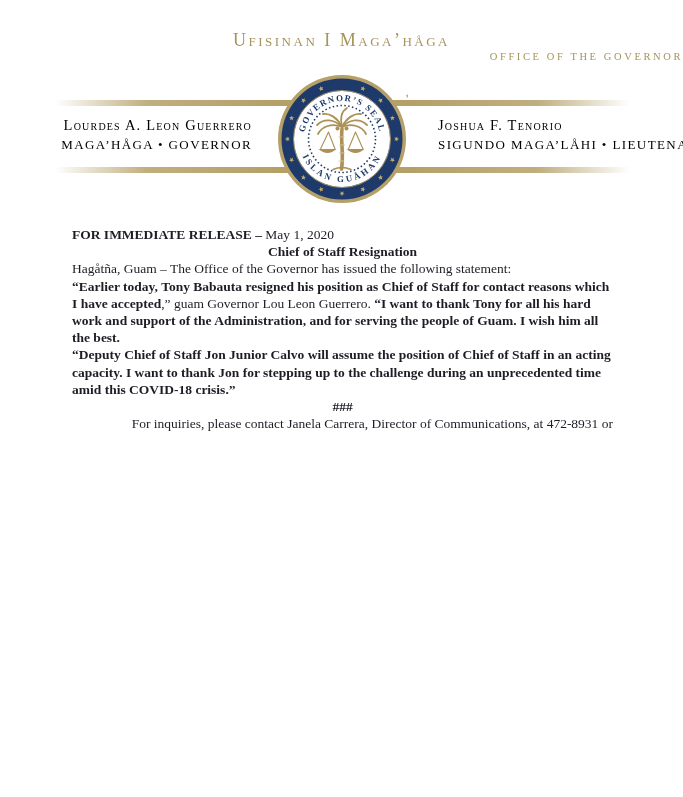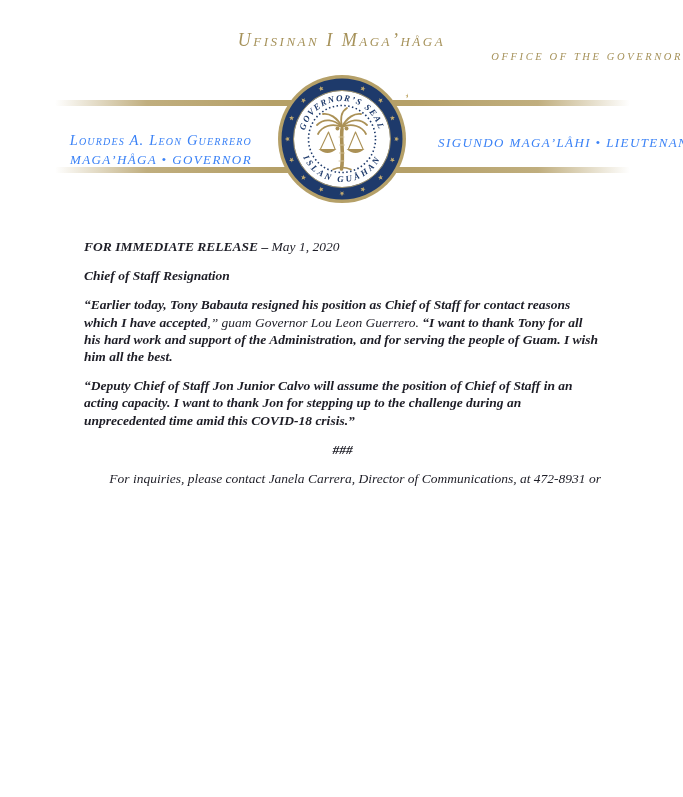--- a/index.html
+++ b/index.html
@@ -2,21 +2,20 @@
 <html><head>
 <meta charset="utf-8">
 <style>
   html,body { margin:0; padding:0; background:#ffffff; }
   .page {
     position:relative;
     width:683px; height:797px;
     background:#ffffff;
     font-family:"Liberation Serif", serif;
     overflow:hidden;
-    font-style:italic;
   }
 
   
   .lh-title {
     position:absolute; top:30px; left:0; width:683px;
     text-align:center;
     font-variant:small-caps;
     font-size:18px; letter-spacing:2.5px;
     color:#a6925a;
   }
@@ -38,43 +37,43 @@
     border-radius:2px;
   }
   .bar-top    { top:100px; }
   .bar-bottom { top:167px; }
 
   .seal {
     position:absolute; left:276px; top:73px;
     width:132px; height:132px;
   }
 
-  .officer { position:absolute; top:132px; color:#3b82f6; }
+  .officer { position:absolute; top:117px; color:#000000; }
   .officer-left  { left:28px;  width:224px; text-align:right; }
   .officer-right { left:438px; width:230px; text-align:left; }
   .officer-name {
     font-variant:small-caps;
     font-size:14.5px; letter-spacing:1.2px;
     white-space:nowrap;
   }
   .officer-title {
     font-size:13px; letter-spacing:1.4px;
     margin-top:3px; white-space:nowrap;
   }
 
   
   .body-copy {
     position:absolute; left:72px; top:226px; width:541px;
     font-size:13.5px; line-height:17.2px;
     color:#1d1d26;
   }
-  .body-copy p { margin:12px; }
+  .body-copy p { margin:0; }
   .b { font-weight:bold; }
   .release-line   { margin-bottom:12px; }
-  .headline       { font-weight:bold; margin-bottom:11px; }
+  .headline       { text-align:center; font-weight:bold; margin-bottom:11px; }
   .dateline       { margin-bottom:13px; }
   .para1          { margin-bottom:10px; }
   .para2          { font-weight:bold; margin-bottom:9px; }
   .end-mark       { text-align:center; font-weight:bold; margin-bottom:13px; }
   .contact        { text-align:right; }
 </style>
 </head>
 <body>
 
 <div class="page">
@@ -183,28 +182,30 @@
         <path d="M57,96.5 Q66,92.5 75,96.5" stroke-width="1.6"></path>
       </g>
     </svg>
   </div>
 
   <div class="officer officer-left">
     <div class="officer-name">Lourdes A. Leon Guerrero</div>
     <div class="officer-title">MAGA’HÅGA • GOVERNOR</div>
   </div>
   <div class="officer officer-right">
+    <div class="officer-name">Joshua F. Tenorio</div>
     <div class="officer-title">SIGUNDO MAGA’LÅHI • LIEUTENANT GOVERNOR</div>
   </div>
 
   <div class="body-copy">
     <p class="release-line"><span class="b">FOR IMMEDIATE RELEASE –</span> <span>May 1, 2020</span></p>
 
     <p class="headline">Chief of Staff Resignation</p>
 
+    <p class="dateline">Hagåtña, Guam – The Office of the Governor has issued the following statement:</p>
 
     <p class="para1"><span class="b">“Earlier today, Tony Babauta resigned his position as Chief of Staff for contact reasons which I have accepted</span><span>,” guam Governor Lou Leon Guerrero. </span><span class="b">“I want to thank Tony for all his hard work and support of the Administration, and for serving the people of Guam. I wish him all the best.</span></p>
 
     <p class="para2">“Deputy Chief of Staff Jon Junior Calvo will assume the position of Chief of Staff in an acting capacity. I want to thank Jon for stepping up to the challenge during an unprecedented time amid this COVID-18 crisis.”</p>
 
     <p class="end-mark">###</p>
 
     <p class="contact">For inquiries, please contact Janela Carrera, Director of Communications, at 472-8931 or</p>
   </div>
 

